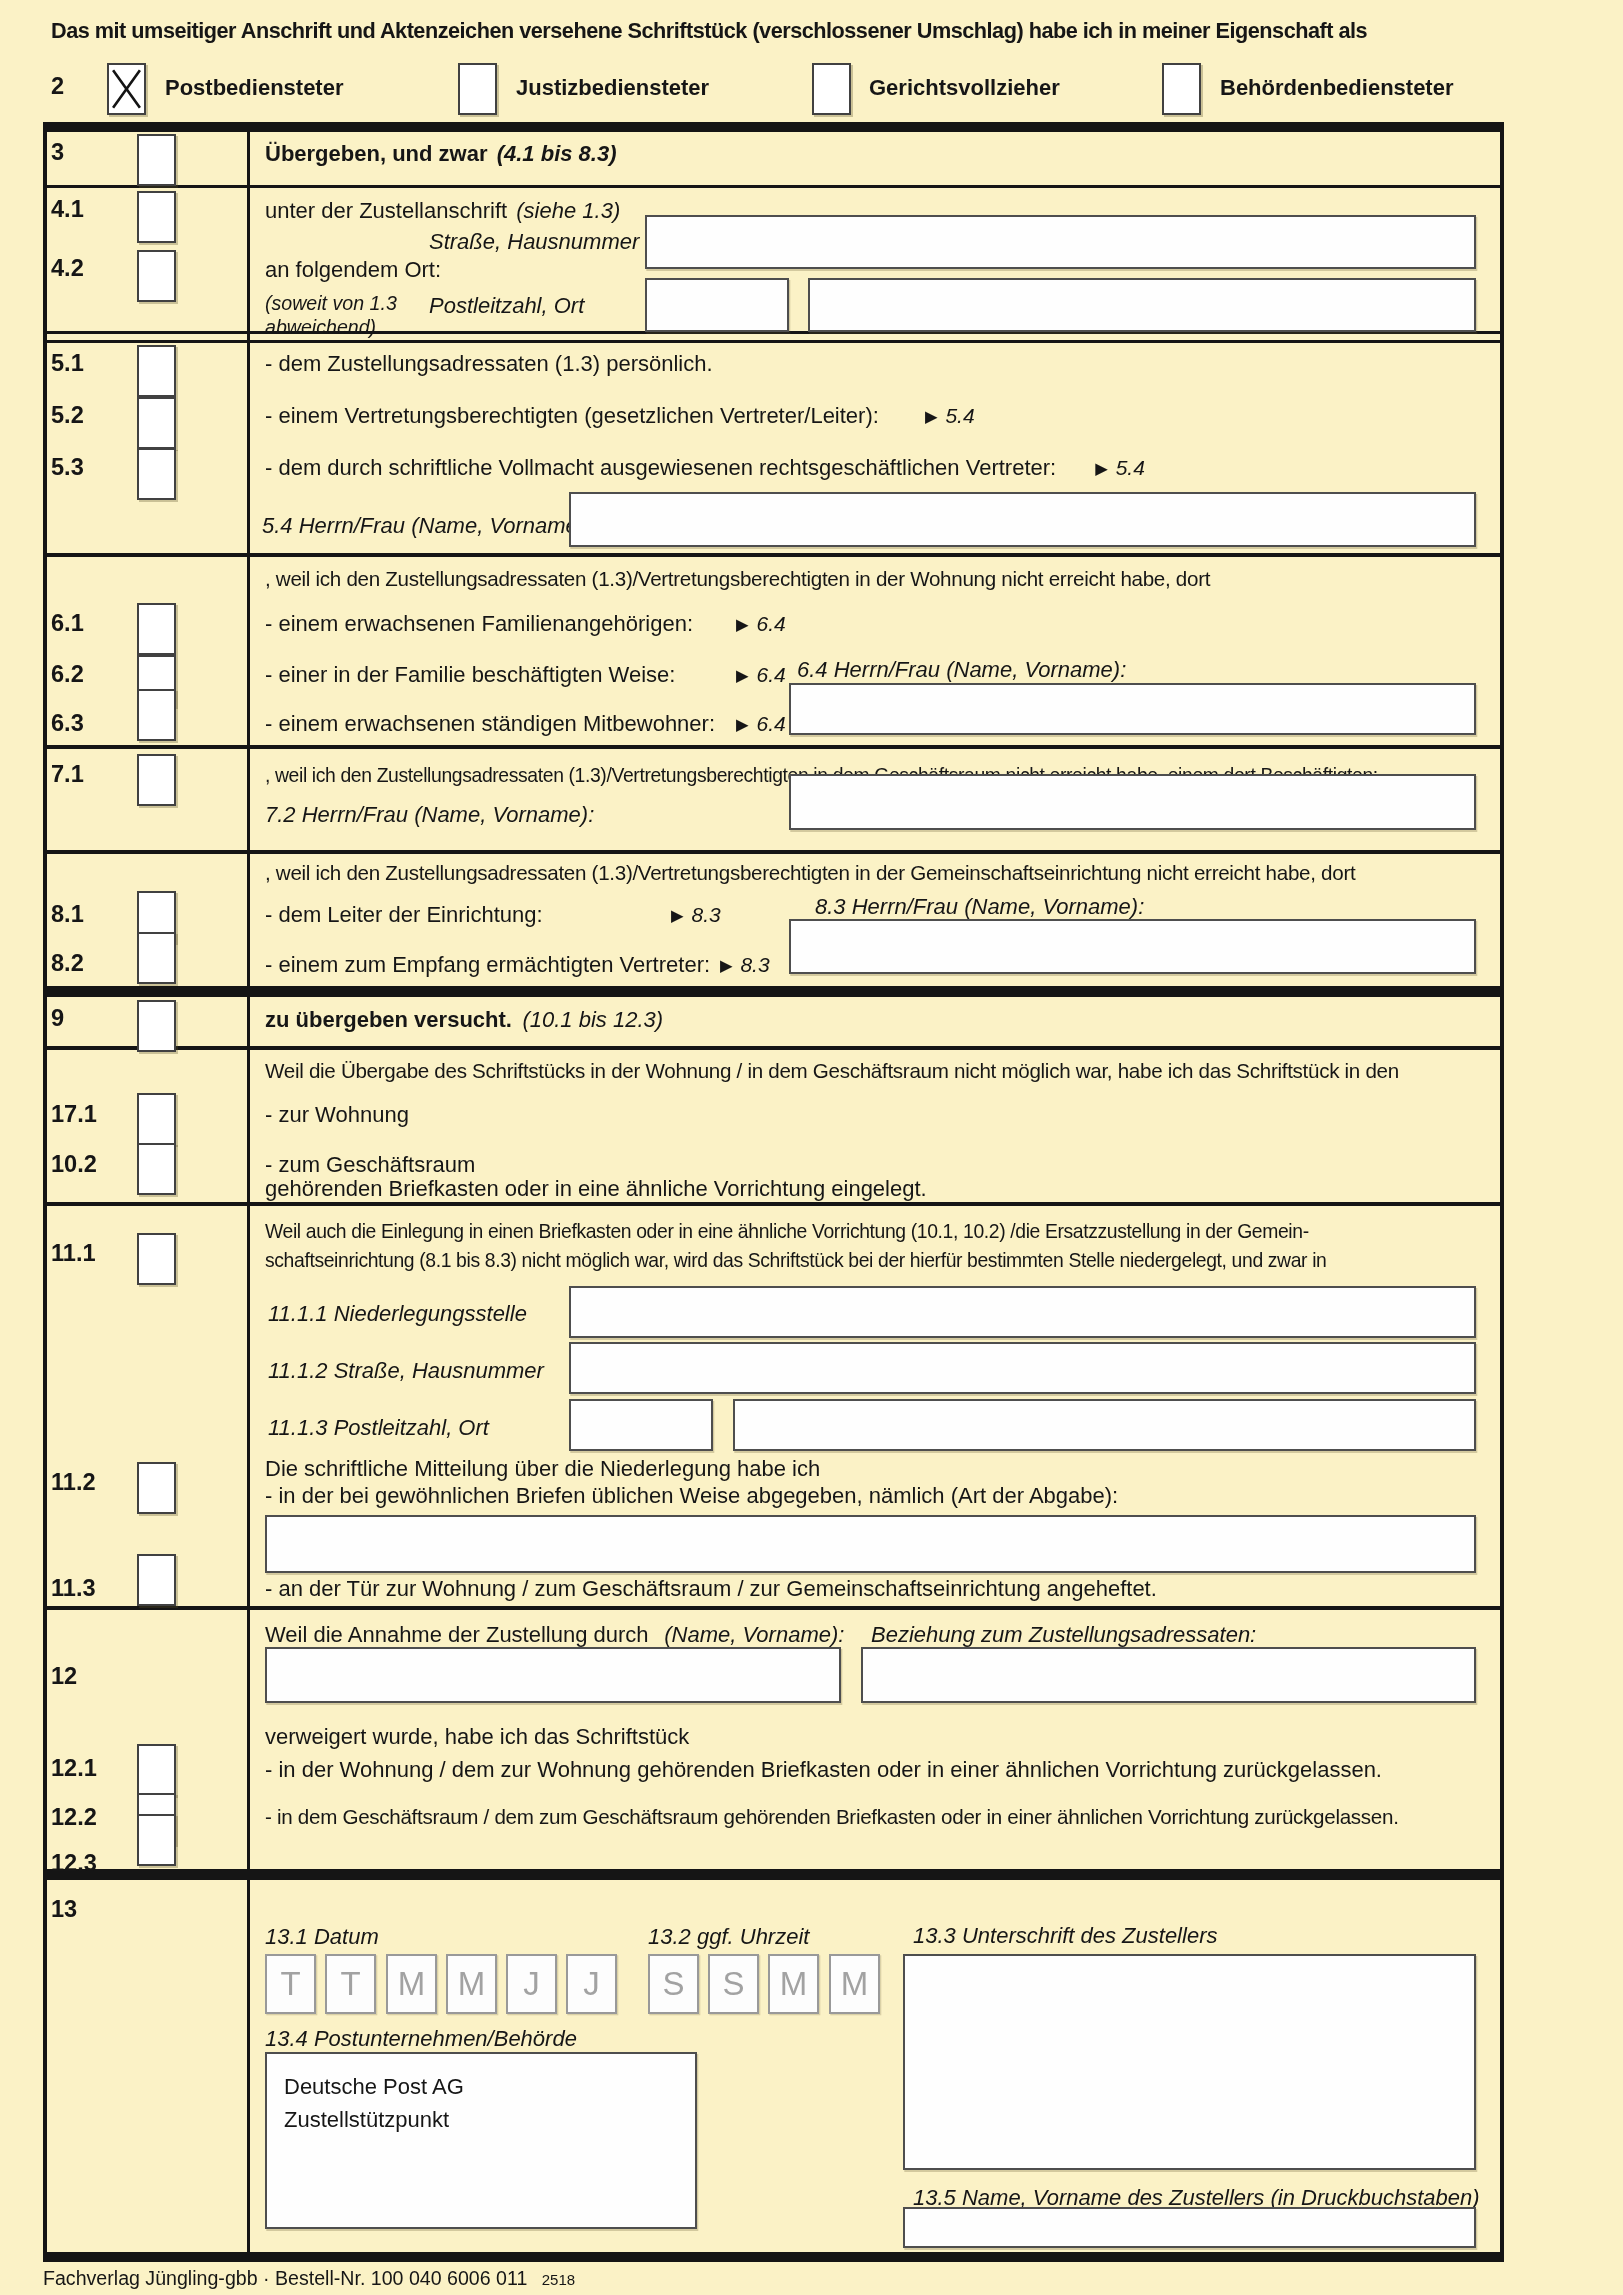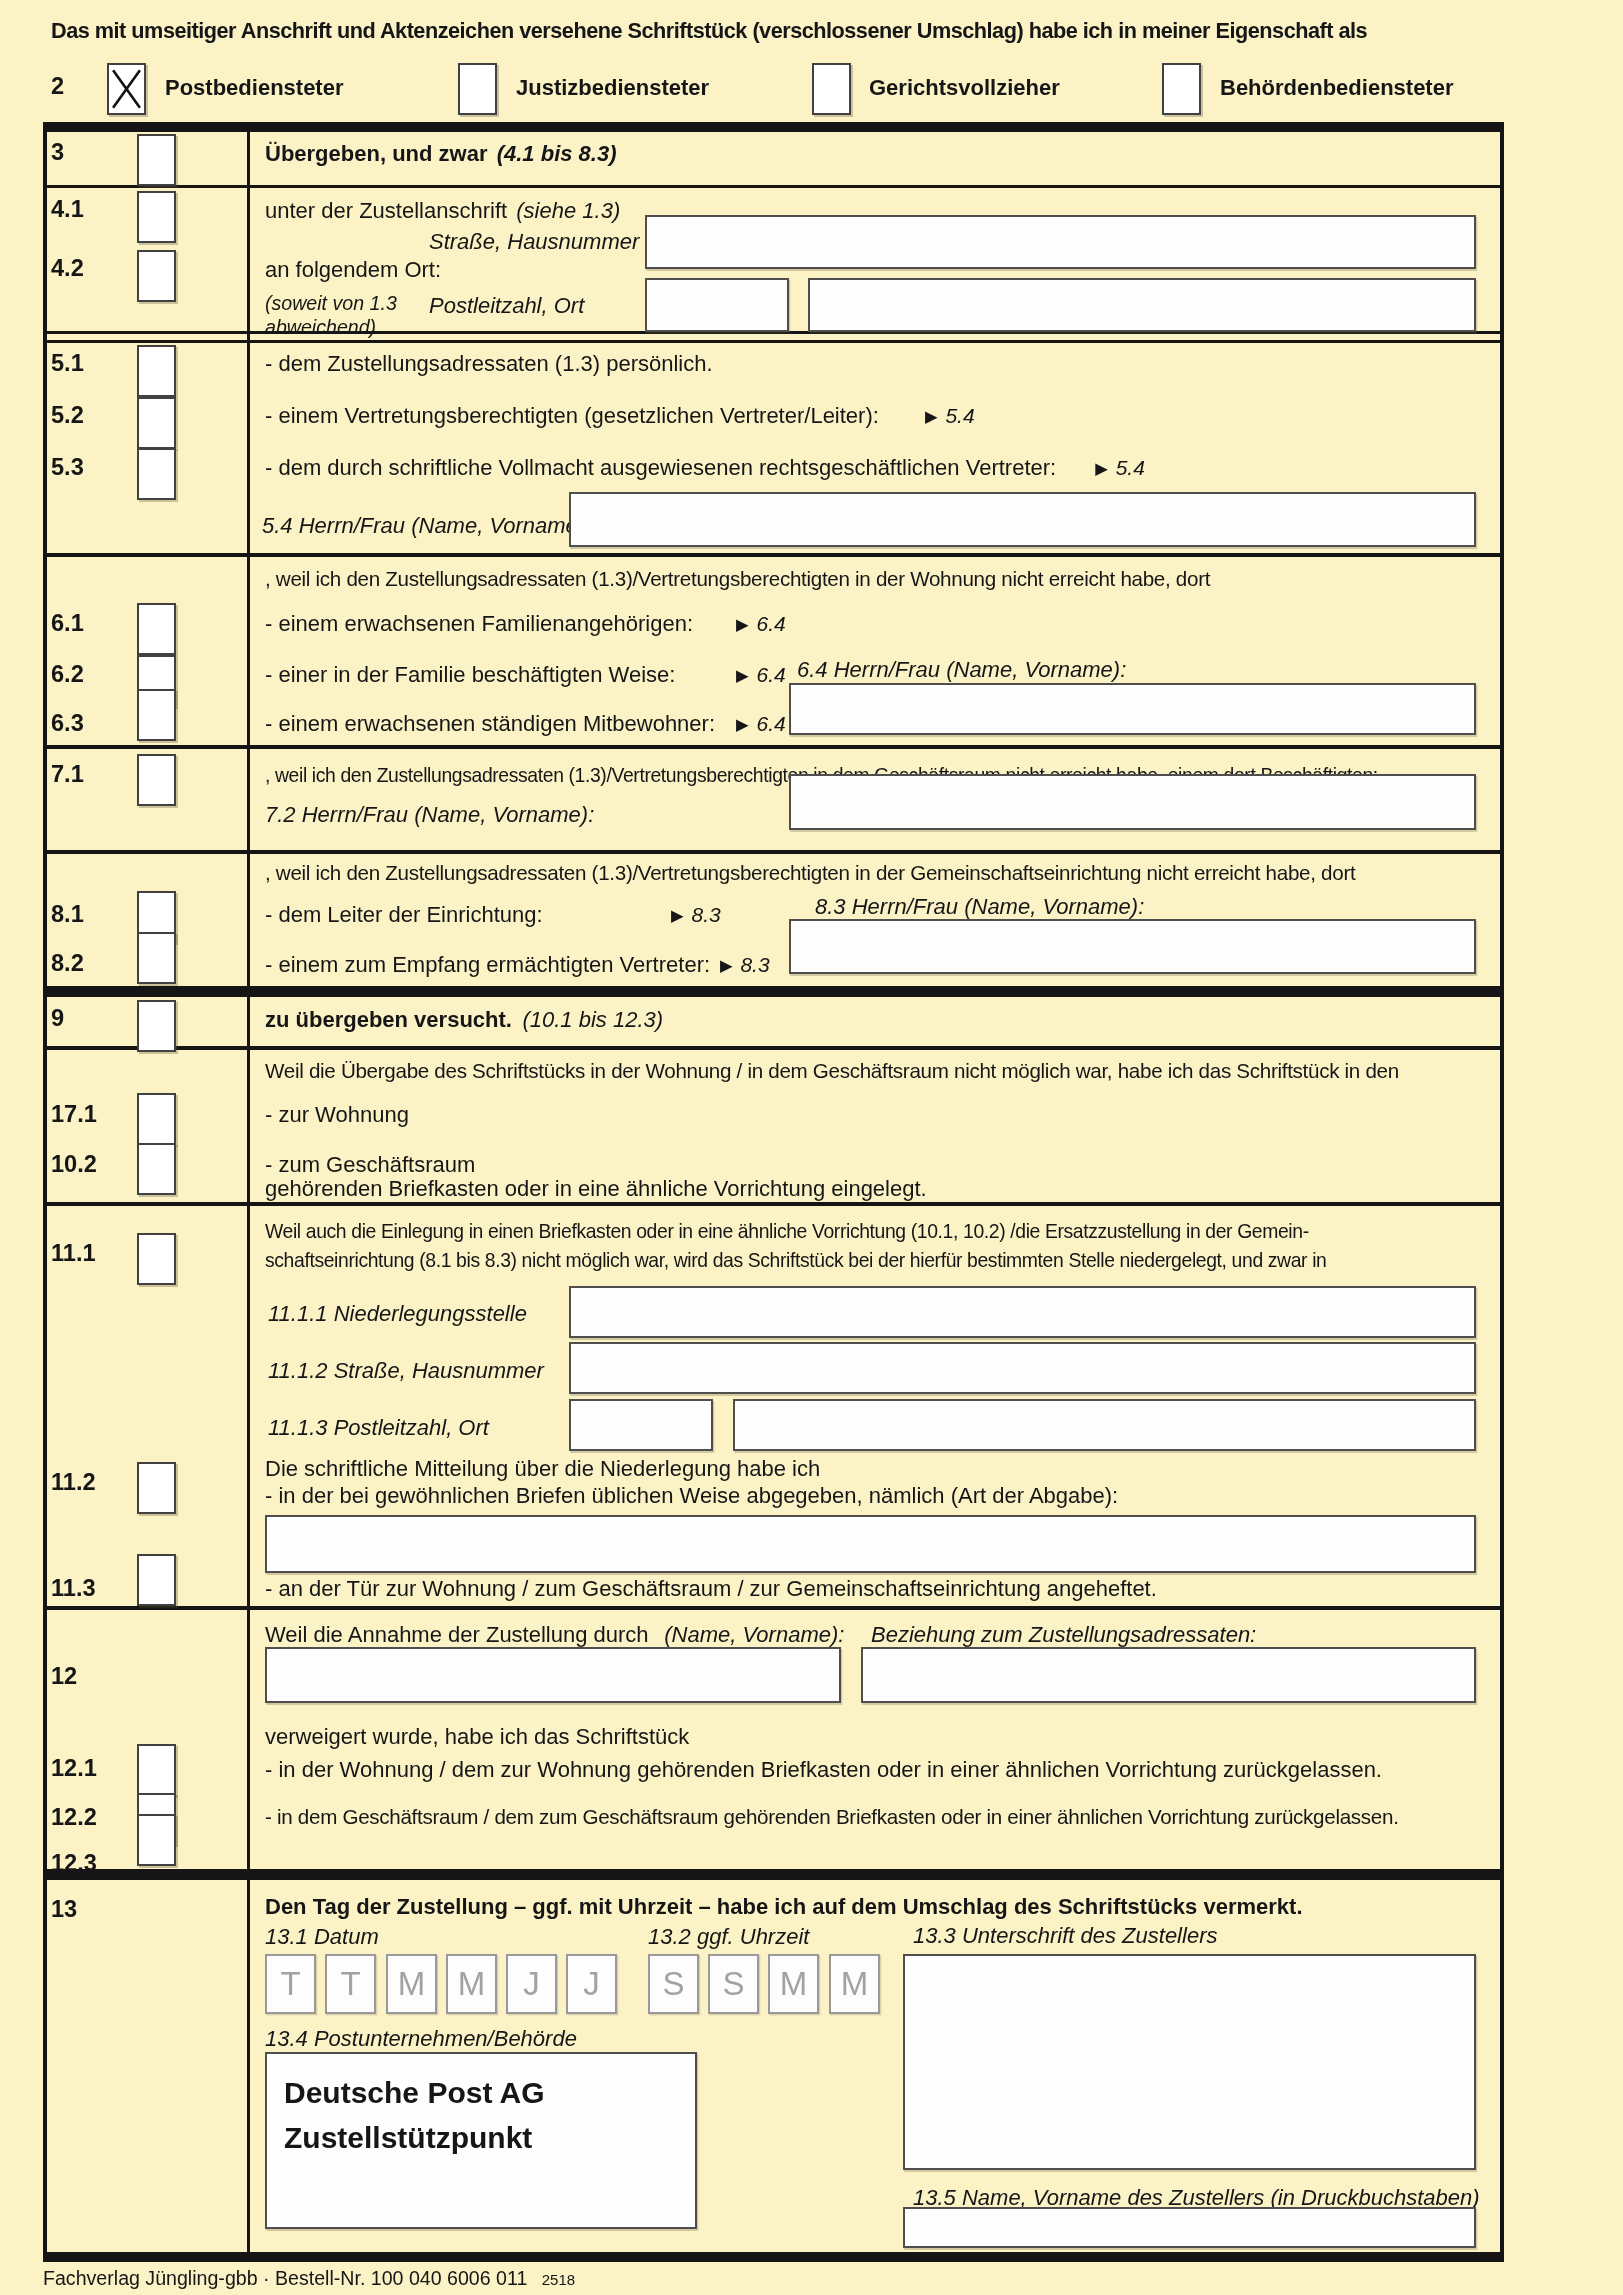--- a/index.html
+++ b/index.html
@@ -21,21 +21,21 @@
   .cb.checked svg{display:block;}
   .inp{position:absolute;background:#fefefe;border:2px solid #4e4e4e;
        box-shadow:1.3px 2px 0 rgba(90,80,40,.25);box-sizing:border-box;}
   .hl{position:absolute;background:#151515;}
   .vl{position:absolute;background:#151515;}
   .dl{position:absolute;width:51px;height:60px;background:#fdfdfd;border:2px solid #999999;
       box-shadow:1.3px 1.3px 0 rgba(90,80,40,.2);display:flex;align-items:center;justify-content:center;
       font-size:33px;color:#a2a2a2;box-sizing:border-box;}
   .goto{font-style:italic;font-size:21px;display:inline-flex;align-items:baseline;gap:7.9px;}
   .tri{font-size:16.4px;font-style:normal;transform:translateY(-1.3px);}
-  .orgbox{padding:15.7px 0 0 17px;font-size:30px;line-height:1.5;white-space:nowrap;font-weight:bold;}
+  .orgbox{padding:15.7px 0 0 17px;font-size:22px;line-height:1.5;white-space:nowrap;}
   .fixw{display:inline-block;}
 </style>
 </head>
 <body>
 
 <div class="page">
 
   <div class="t hdr" style="left:51px;top:18.3px">Das mit umseitiger Anschrift und Aktenzeichen versehene Schriftstück (verschlossener Umschlag) habe ich in meiner Eigenschaft als</div>
 
   <div class="num" style="left:51px;top:73px">2</div>
@@ -300,21 +300,20 @@
     
   </div>
   <div class="t long" style="left:265px;top:1805px">- in dem Geschäftsraum / dem zum Geschäftsraum gehörenden Briefkasten oder in einer ähnlichen Vorrichtung zurückgelassen.</div>
 
   <div class="num" style="left:51px;top:1850px">12.3</div>
   <div class="cb" style="left:137px;top:1814px">
     
   </div>
 
   <div class="num" style="left:51px;top:1896px">13</div>
-  <div class="t b" style="left:265px;top:1894px">Den Tag der Zustellung – ggf. mit Uhrzeit – habe ich auf dem Umschlag des Schriftstücks vermerkt.</div>
 
   <div class="t it" style="left:265px;top:1924px">13.1  Datum</div>
   <div class="t it" style="left:648px;top:1924px">13.2 ggf. Uhrzeit</div>
   <div class="t it" style="left:913px;top:1923px">13.3 Unterschrift des Zustellers</div>
 
   <div class="dl" style="left:265px;top:1954px">T</div>
   <div class="dl" style="left:325px;top:1954px">T</div>
   <div class="dl" style="left:386px;top:1954px">M</div>
   <div class="dl" style="left:446px;top:1954px">M</div>
   <div class="dl" style="left:506px;top:1954px">J</div>

